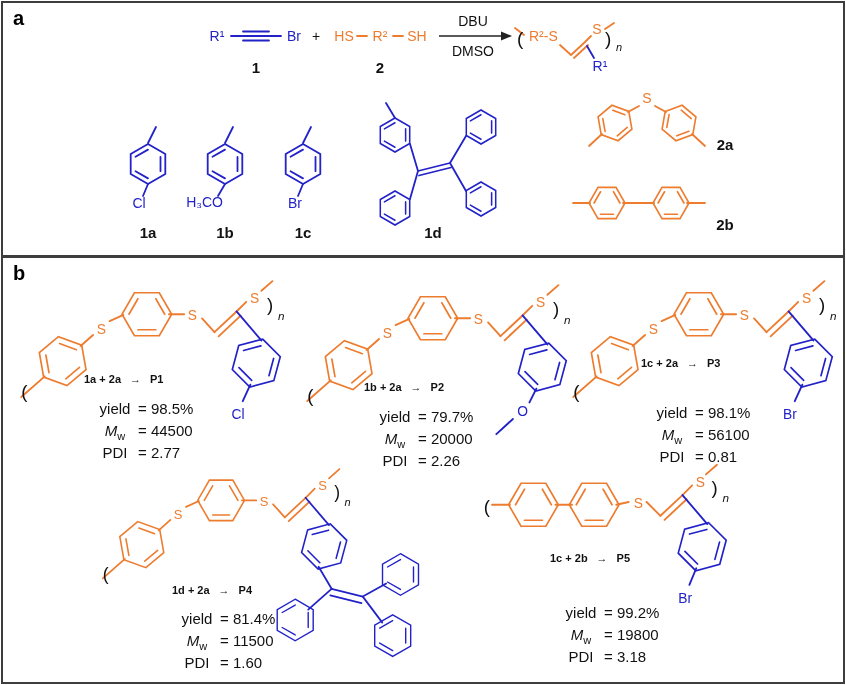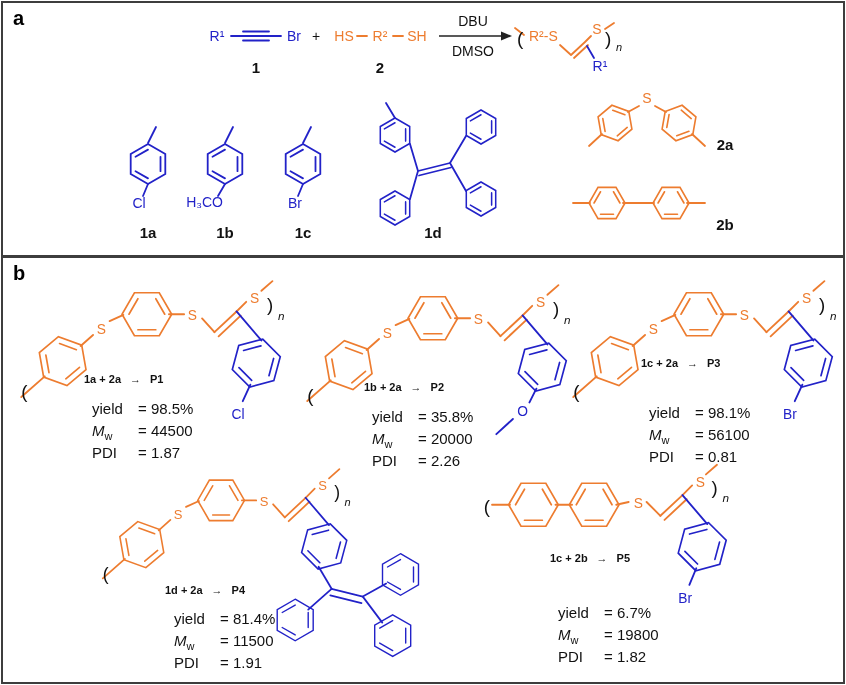--- a/index.html
+++ b/index.html
@@ -26,21 +26,21 @@
   .paren-lg{font-size:19px;}
   .n-it{font-size:11px;font-style:italic;}
   .fs10{font-size:10px;}
   .fs13{font-size:13.5px;}
   .fs8{font-size:8.5px;font-style:italic;}
   .st-blue{stroke:var(--blue);fill:none;stroke-width:1.8px;stroke-linecap:round;}
   .st-orange{stroke:var(--orange);fill:none;stroke-width:1.8px;stroke-linecap:round;}
   .st-black{stroke:#222;fill:none;stroke-width:1.6px;}
   .sw{stroke-width:1.35px;}
   .eq{position:absolute;font-weight:bold;font-size:11px;display:flex;gap:9px;white-space:pre;z-index:4;}
-  .stats{position:absolute;font-size:15px;z-index:4;}
+  .stats{position:absolute;font-size:15px;z-index:4;text-align:center;}
   .stats .row{display:flex;height:22px;align-items:baseline;}
   .stats .lbl{width:46px;}
   .stats i{font-style:italic;}
   .stats sub{font-size:11px;}
 </style>
 </head>
 <body>
 
 <div id="page-root">
 
@@ -278,33 +278,33 @@
     <div class="row">
         <span class="lbl">yield</span>
         <span>= 98.5%</span>
       </div>
     <div class="row">
         <span class="lbl"><i>M</i><sub>w</sub></span>
         <span>= 44500</span>
       </div>
     <div class="row">
         <span class="lbl">PDI</span>
-        <span>= 1.87</span>
+        <span>= 2.77</span>
       </div>
   </div>
 
   <div class="eq" style="left:364px;top:381px">
     <span>1b + 2a</span>
     <span>→</span>
     <span>P2</span>
   </div>
   <div class="stats" style="left:372px;top:408px">
     <div class="row">
         <span class="lbl">yield</span>
-        <span>= 35.8%</span>
+        <span>= 79.7%</span>
       </div>
     <div class="row">
         <span class="lbl"><i>M</i><sub>w</sub></span>
         <span>= 20000</span>
       </div>
     <div class="row">
         <span class="lbl">PDI</span>
         <span>= 2.26</span>
       </div>
   </div>
@@ -322,53 +322,53 @@
     <div class="row">
         <span class="lbl"><i>M</i><sub>w</sub></span>
         <span>= 56100</span>
       </div>
     <div class="row">
         <span class="lbl">PDI</span>
         <span>= 0.81</span>
       </div>
   </div>
 
-  <div class="eq" style="left:165px;top:584px">
+  <div class="eq" style="left:172px;top:584px">
     <span>1d + 2a</span>
     <span>→</span>
     <span>P4</span>
   </div>
   <div class="stats" style="left:174px;top:610px">
     <div class="row">
         <span class="lbl">yield</span>
         <span>= 81.4%</span>
       </div>
     <div class="row">
         <span class="lbl"><i>M</i><sub>w</sub></span>
         <span>= 11500</span>
       </div>
     <div class="row">
         <span class="lbl">PDI</span>
-        <span>= 1.91</span>
+        <span>= 1.60</span>
       </div>
   </div>
 
   <div class="eq" style="left:550px;top:552px">
     <span>1c + 2b</span>
     <span>→</span>
     <span>P5</span>
   </div>
   <div class="stats" style="left:558px;top:604px">
     <div class="row">
         <span class="lbl">yield</span>
-        <span>= 6.7%</span>
+        <span>= 99.2%</span>
       </div>
     <div class="row">
         <span class="lbl"><i>M</i><sub>w</sub></span>
         <span>= 19800</span>
       </div>
     <div class="row">
         <span class="lbl">PDI</span>
-        <span>= 1.82</span>
+        <span>= 3.18</span>
       </div>
   </div>
 
 </div>
 
 </body></html>

